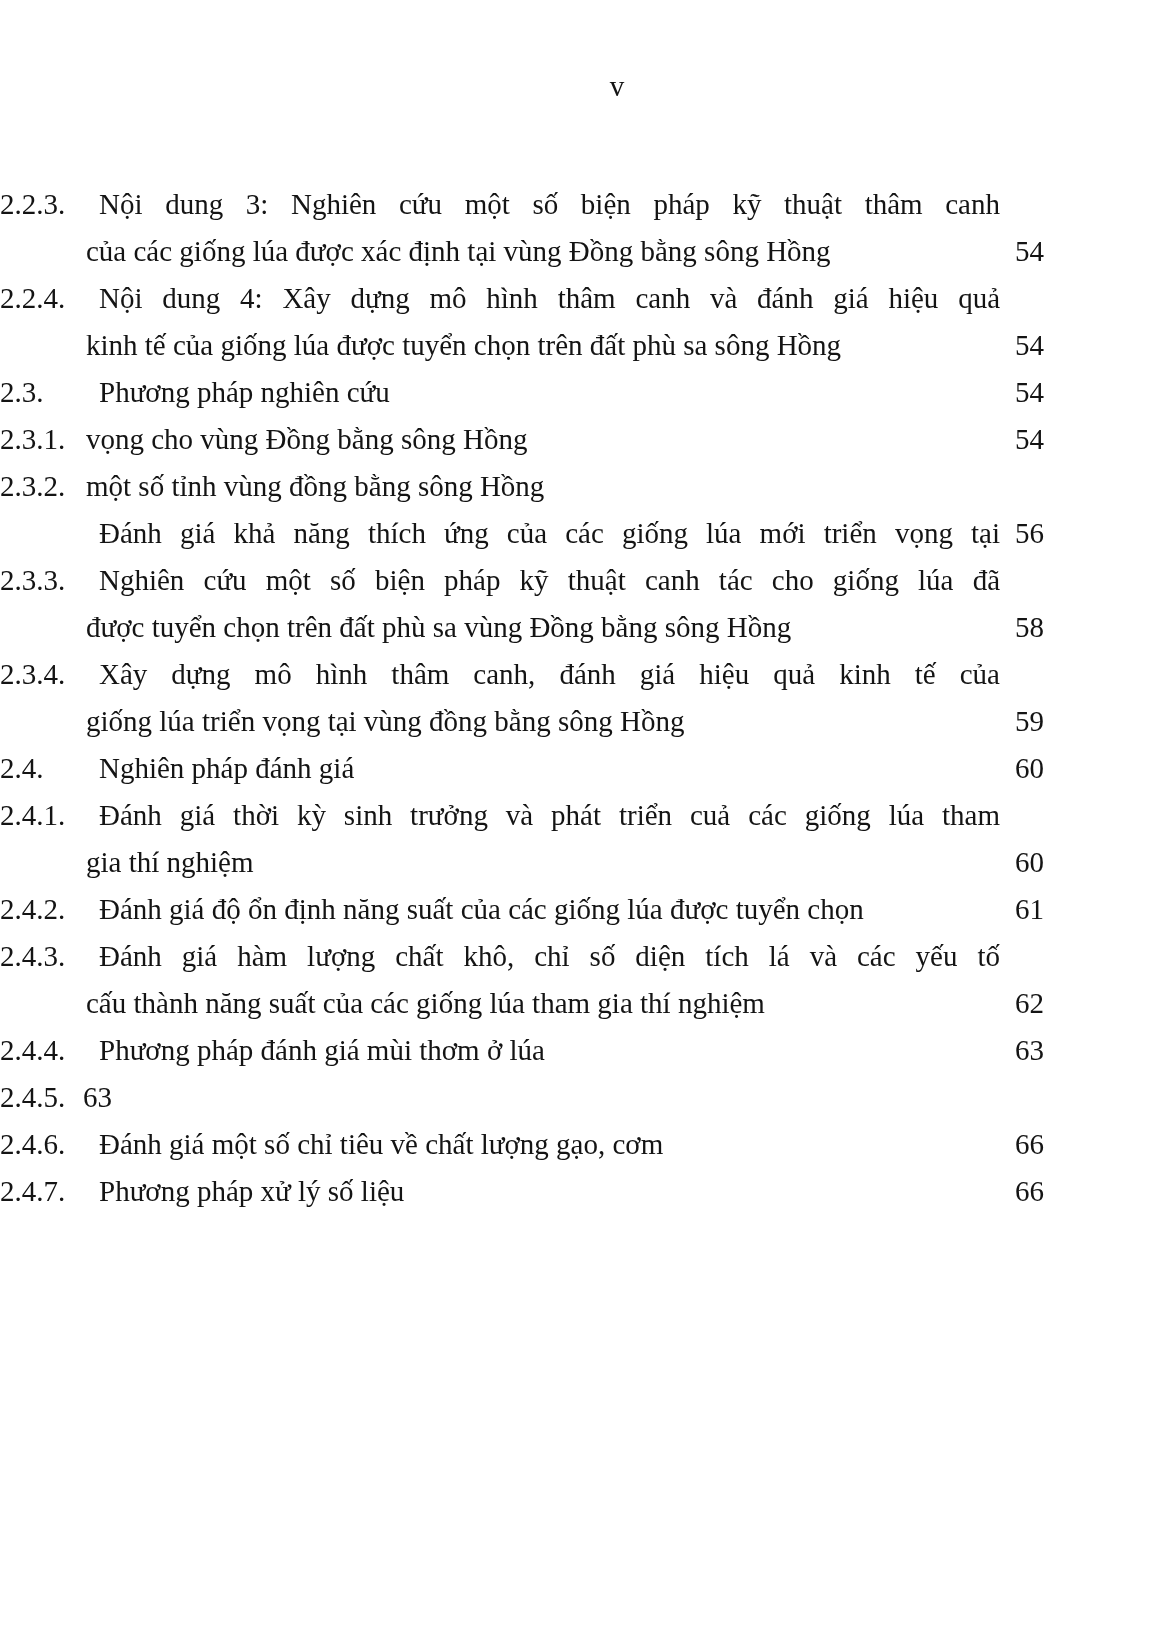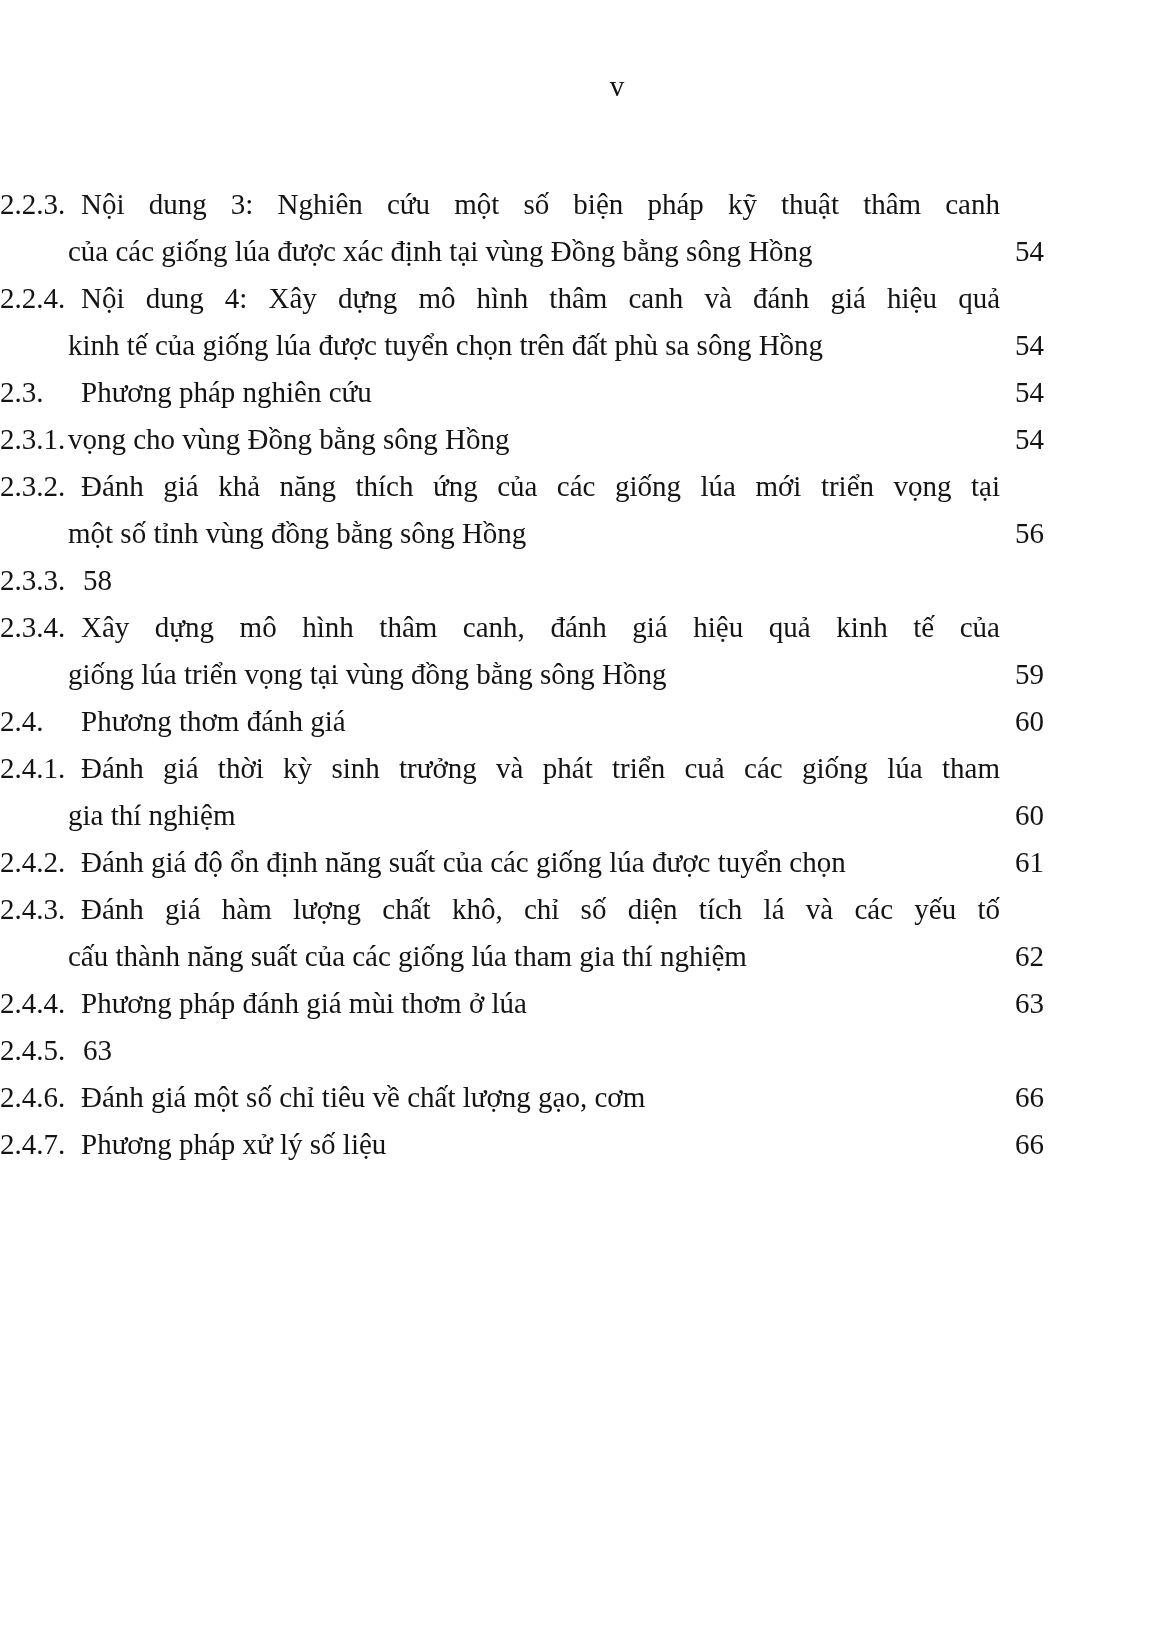--- a/index.html
+++ b/index.html
@@ -33,20 +33,21 @@
     display: flex;
     align-items: stretch;
   }
   .num {
     width: 68px;
     flex: 0 0 68px;
   }
   .txt {
     flex: 1 1 auto;
     min-width: 0;
+    margin-left: 18px;
   }
   .ln {  }
   .ln.j {            
     text-align: justify;
     text-align-last: justify;
   }
   .ln.ind {          
     text-indent: 13px;
   }
   .pg {
@@ -89,41 +90,45 @@
       <div class="row">
         <div class="num">2.3.1.</div>
         <div class="txt">
           <div class="ln">vọng cho vùng Đồng bằng sông Hồng</div>
         </div>
         <div class="pg">54</div>
       </div>
       <div class="row">
         <div class="num">2.3.2.</div>
         <div class="txt">
+          <div class="ln">một số tỉnh vùng đồng bằng sông Hồng</div>
           <div class="ln j ind">Đánh giá khả năng thích ứng của các giống lúa mới triển vọng tại</div>
-          <div class="ln">một số tỉnh vùng đồng bằng sông Hồng</div>
         </div>
         <div class="pg">56</div>
       </div>
       <div class="row">
         <div class="num">2.3.3.</div>
+        <div class="txt">
+          <div class="ln j ind">Nghiên cứu một số biện pháp kỹ thuật canh tác cho giống lúa đã</div>
+          <div class="ln">được tuyển chọn trên đất phù sa vùng Đồng bằng sông Hồng</div>
+        </div>
         <div class="pg">58</div>
       </div>
       <div class="row">
         <div class="num">2.3.4.</div>
         <div class="txt">
           <div class="ln j ind">Xây dựng mô hình thâm canh, đánh giá hiệu quả kinh tế của</div>
           <div class="ln">giống lúa triển vọng tại vùng đồng bằng sông Hồng</div>
         </div>
         <div class="pg">59</div>
       </div>
       <div class="row">
         <div class="num">2.4.</div>
         <div class="txt">
-          <div class="ln ind">Phương thơm đánh giá</div>
+          <div class="ln ind">Nghiên pháp đánh giá</div>
         </div>
         <div class="pg">60</div>
       </div>
       <div class="row">
         <div class="num">2.4.1.</div>
         <div class="txt">
           <div class="ln j ind">Đánh giá thời kỳ sinh trưởng và phát triển cuả các giống lúa tham</div>
           <div class="ln">gia thí nghiệm</div>
         </div>
         <div class="pg">60</div>

